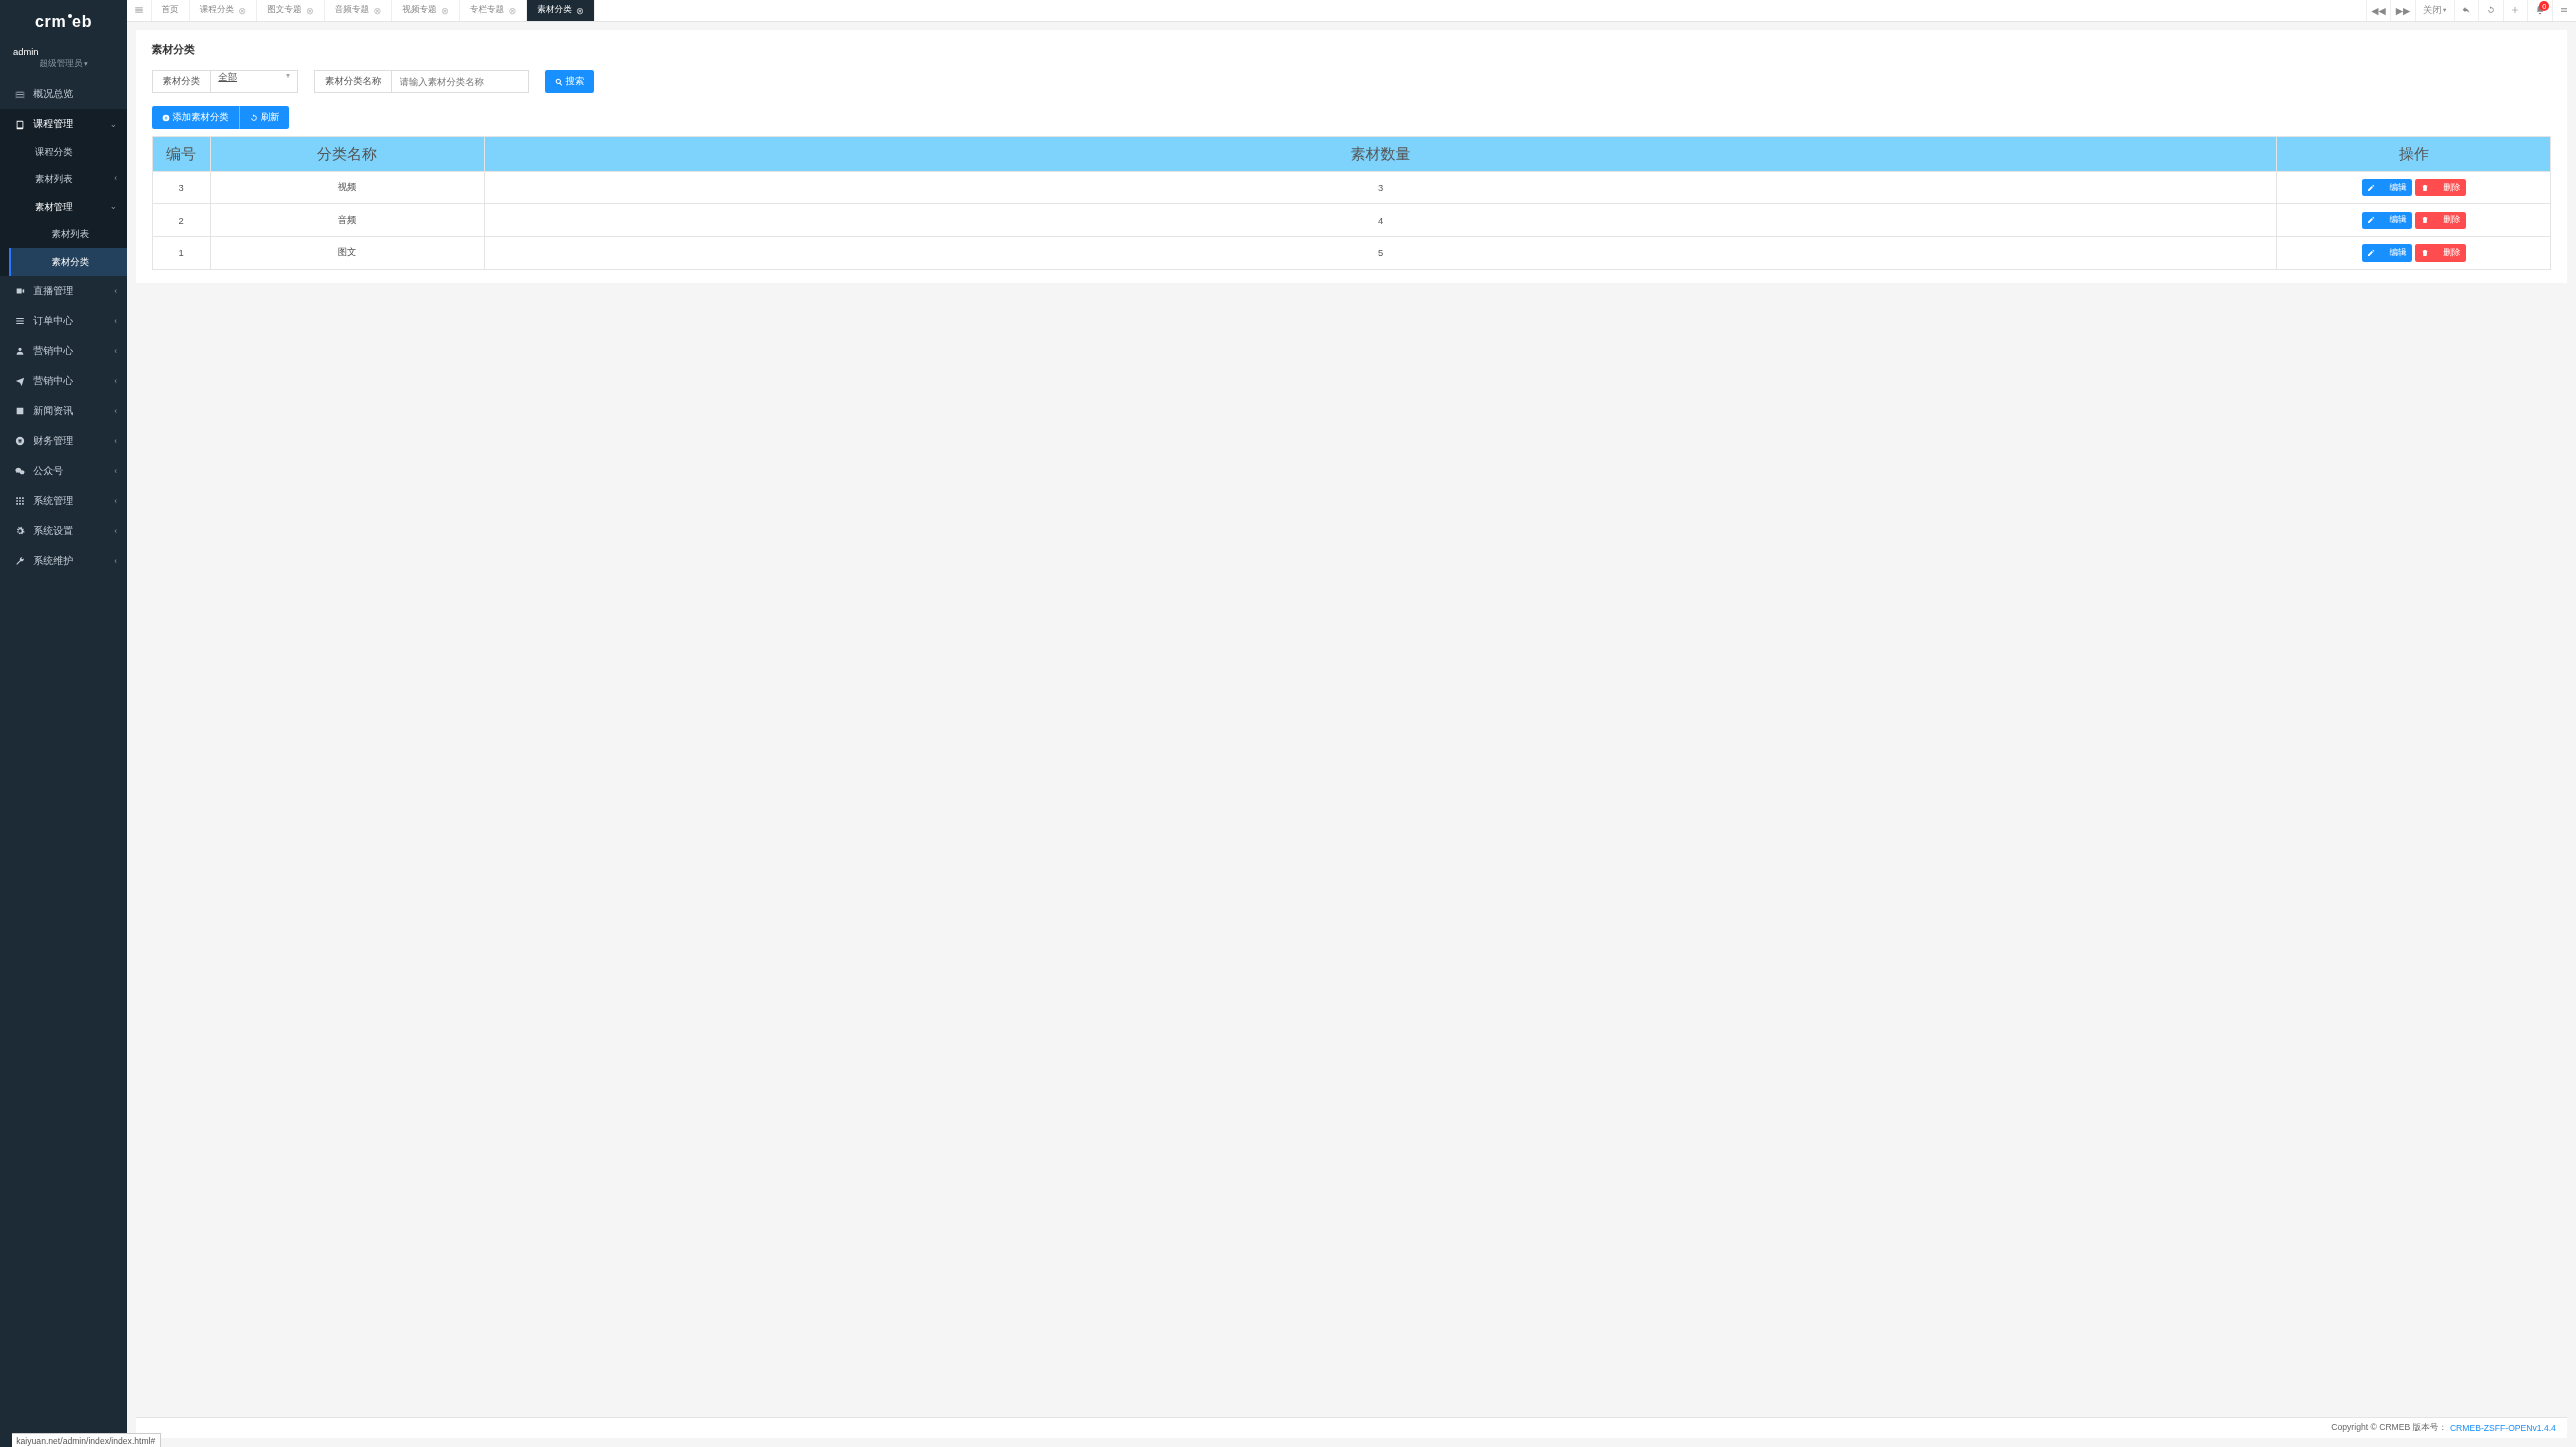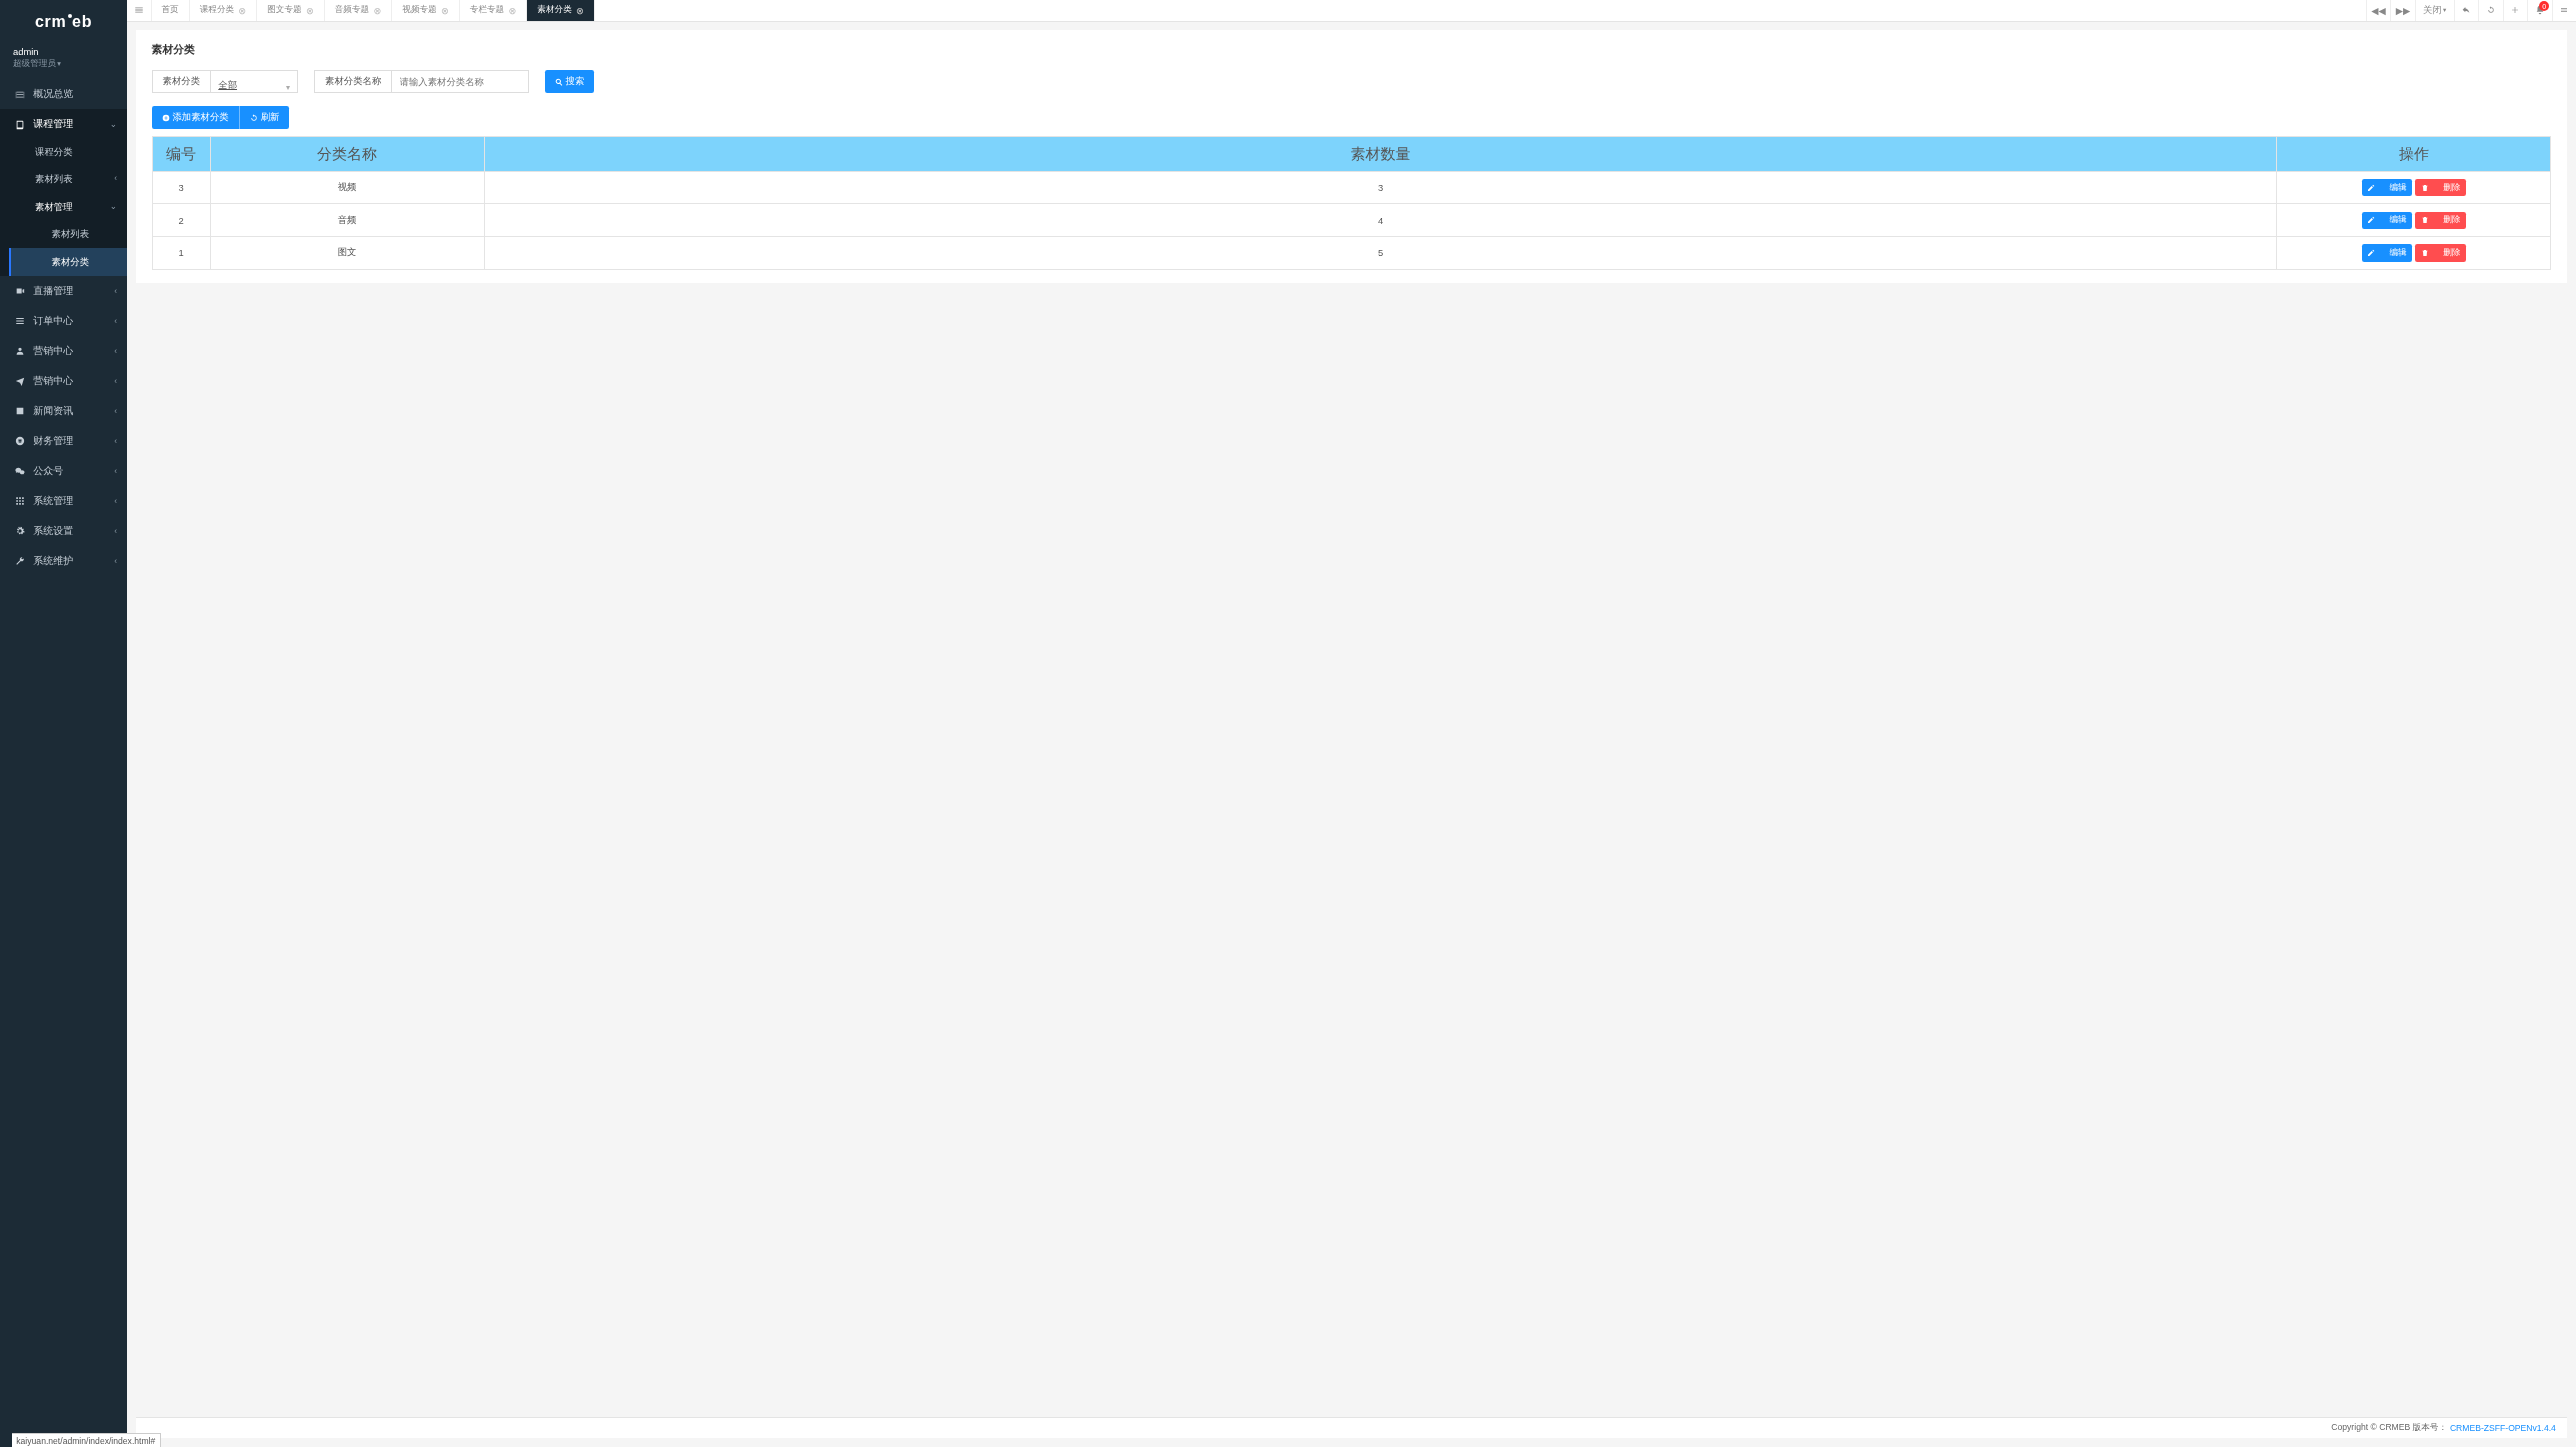--- a/index.html
+++ b/index.html
@@ -6,21 +6,21 @@
     body { font-family: -apple-system, "Helvetica Neue", Arial, sans-serif; font-size: 10px; color: #333; background: #f5f5f5; overflow: hidden; }
     .app { display: flex; width: 100vw; height: 100vh; }
     
     
     .sidebar { width: 127px; background: #1c2b36; color: #ccc; flex-shrink: 0; display: flex; flex-direction: column; position: relative; }
     .logo-wrap { height: 43px; display: flex; align-items: center; justify-content: center; }
     .logo { color: #fff; font-size: 16px; font-weight: bold; letter-spacing: 0.7px; display:flex; align-items:center; gap:1.4px;}
     .logo .dot { display:inline-block; width:4.3px;height:4.3px;border-radius:50%;background:#fff; position:relative; top:-5.8px;}
     .user-box { padding: 2.9px 13px 8.6px; font-size: 9.4px; }
     .user-name { color: #fff; }
-    .user-role { color: #8a99a6; font-size: 8.6px; margin-top: 1.4px; }
+    .user-role { color: #8a99a6; font-size: 8.6px; margin-top: 1.4px; text-align: center; }
     .user-role .caret-d { font-size: 7.2px; margin-left: 1.4px;}
     .nav { flex: 1; overflow-y: auto; }
     .nav-item { display: flex; align-items: center; padding: 8px 13px; color: #c5ced6; cursor: pointer; position: relative; font-size: 10px; }
     .nav-item.expanded { background: #131e26; color: #fff; }
     .nav-item .ico { width: 13px; margin-right: 7.2px; text-align: center; font-size: 10px; }
     .nav-item .chev { position: absolute; right: 10px; font-size: 8.6px; color: #8a99a6; }
     .sub-nav { background: #131e26; }
     .sub-item { padding: 7.2px 13px 7.2px 35px; color: #c5ced6; cursor: pointer; font-size: 9.4px; position: relative; }
     .sub-item.expanded { color: #fff; }
     .sub-item.active { background: #23415c; color: #fff; border-left: 2.2px solid #2977ff; padding-left:32px;}
@@ -48,21 +48,21 @@
     .bell-wrap { position: relative; }
     .badge-red { position: absolute; top: 1.4px; right: 2.2px; background: #ff2d2d; color: #fff; font-size: 7.2px; min-width: 10px; height: 10px; border-radius: 5px; display:flex;align-items:center;justify-content:center; padding:0 1.4px;}
     
     
     .content { flex: 1; padding: 8.6px; overflow-y: auto; display:flex; flex-direction:column; }
     .panel { background: #fff; padding: 13px 16px; }
     .page-title { font-size: 10.8px; font-weight: bold; margin-bottom: 13px; color:#333;}
     .filter-row { display: flex; align-items: center; gap: 16px; margin-bottom: 13px; flex-wrap:wrap;}
     .filter-group { display: flex; align-items: stretch; border: 0.7px solid #ddd; height: 23px; }
     .filter-label { padding: 0 10px; display: flex; align-items: center; color: #555; font-size: 9.4px; border-right:0.7px solid #ddd; background:#fff;}
-    .filter-select { padding: 0 21.6px 0 7.2px; display: flex; align-items: flex-end; min-width: 86px; position: relative; cursor:pointer; font-size:9.4px; color:#555;text-decoration:underline;}
+    .filter-select { padding: 0 21.6px 0 7.2px; display: flex; align-items: flex-start; min-width: 86px; position: relative; cursor:pointer; font-size:9.4px; color:#555;text-decoration:underline;}
     .filter-select .arrow-d { position: absolute; right: 7.2px; color:#aaa; font-size:8px;}
     .filter-input { border: none; padding: 0 7.2px; min-width: 101px; outline: none; font-size:9.4px;}
     .btn { height: 23px; padding: 0 10px; border: none; border-radius: 2.2px; cursor: pointer; display: inline-flex; align-items: center; gap: 2.9px; font-size: 9.4px;}
     .btn-primary { background: #1890ff; color: #fff; }
     .btn-group { display: inline-flex; }
     .btn-group .btn { border-radius: 0; }
     .btn-group .btn:first-child { border-radius: 2.2px 0 0 2.2px; border-right: 0.7px solid rgba(255,255,255,0.4);}
     .btn-group .btn:last-child { border-radius: 0 2.2px 2.2px 0; }
     .toolbar { margin-bottom: 7.2px; }
     

